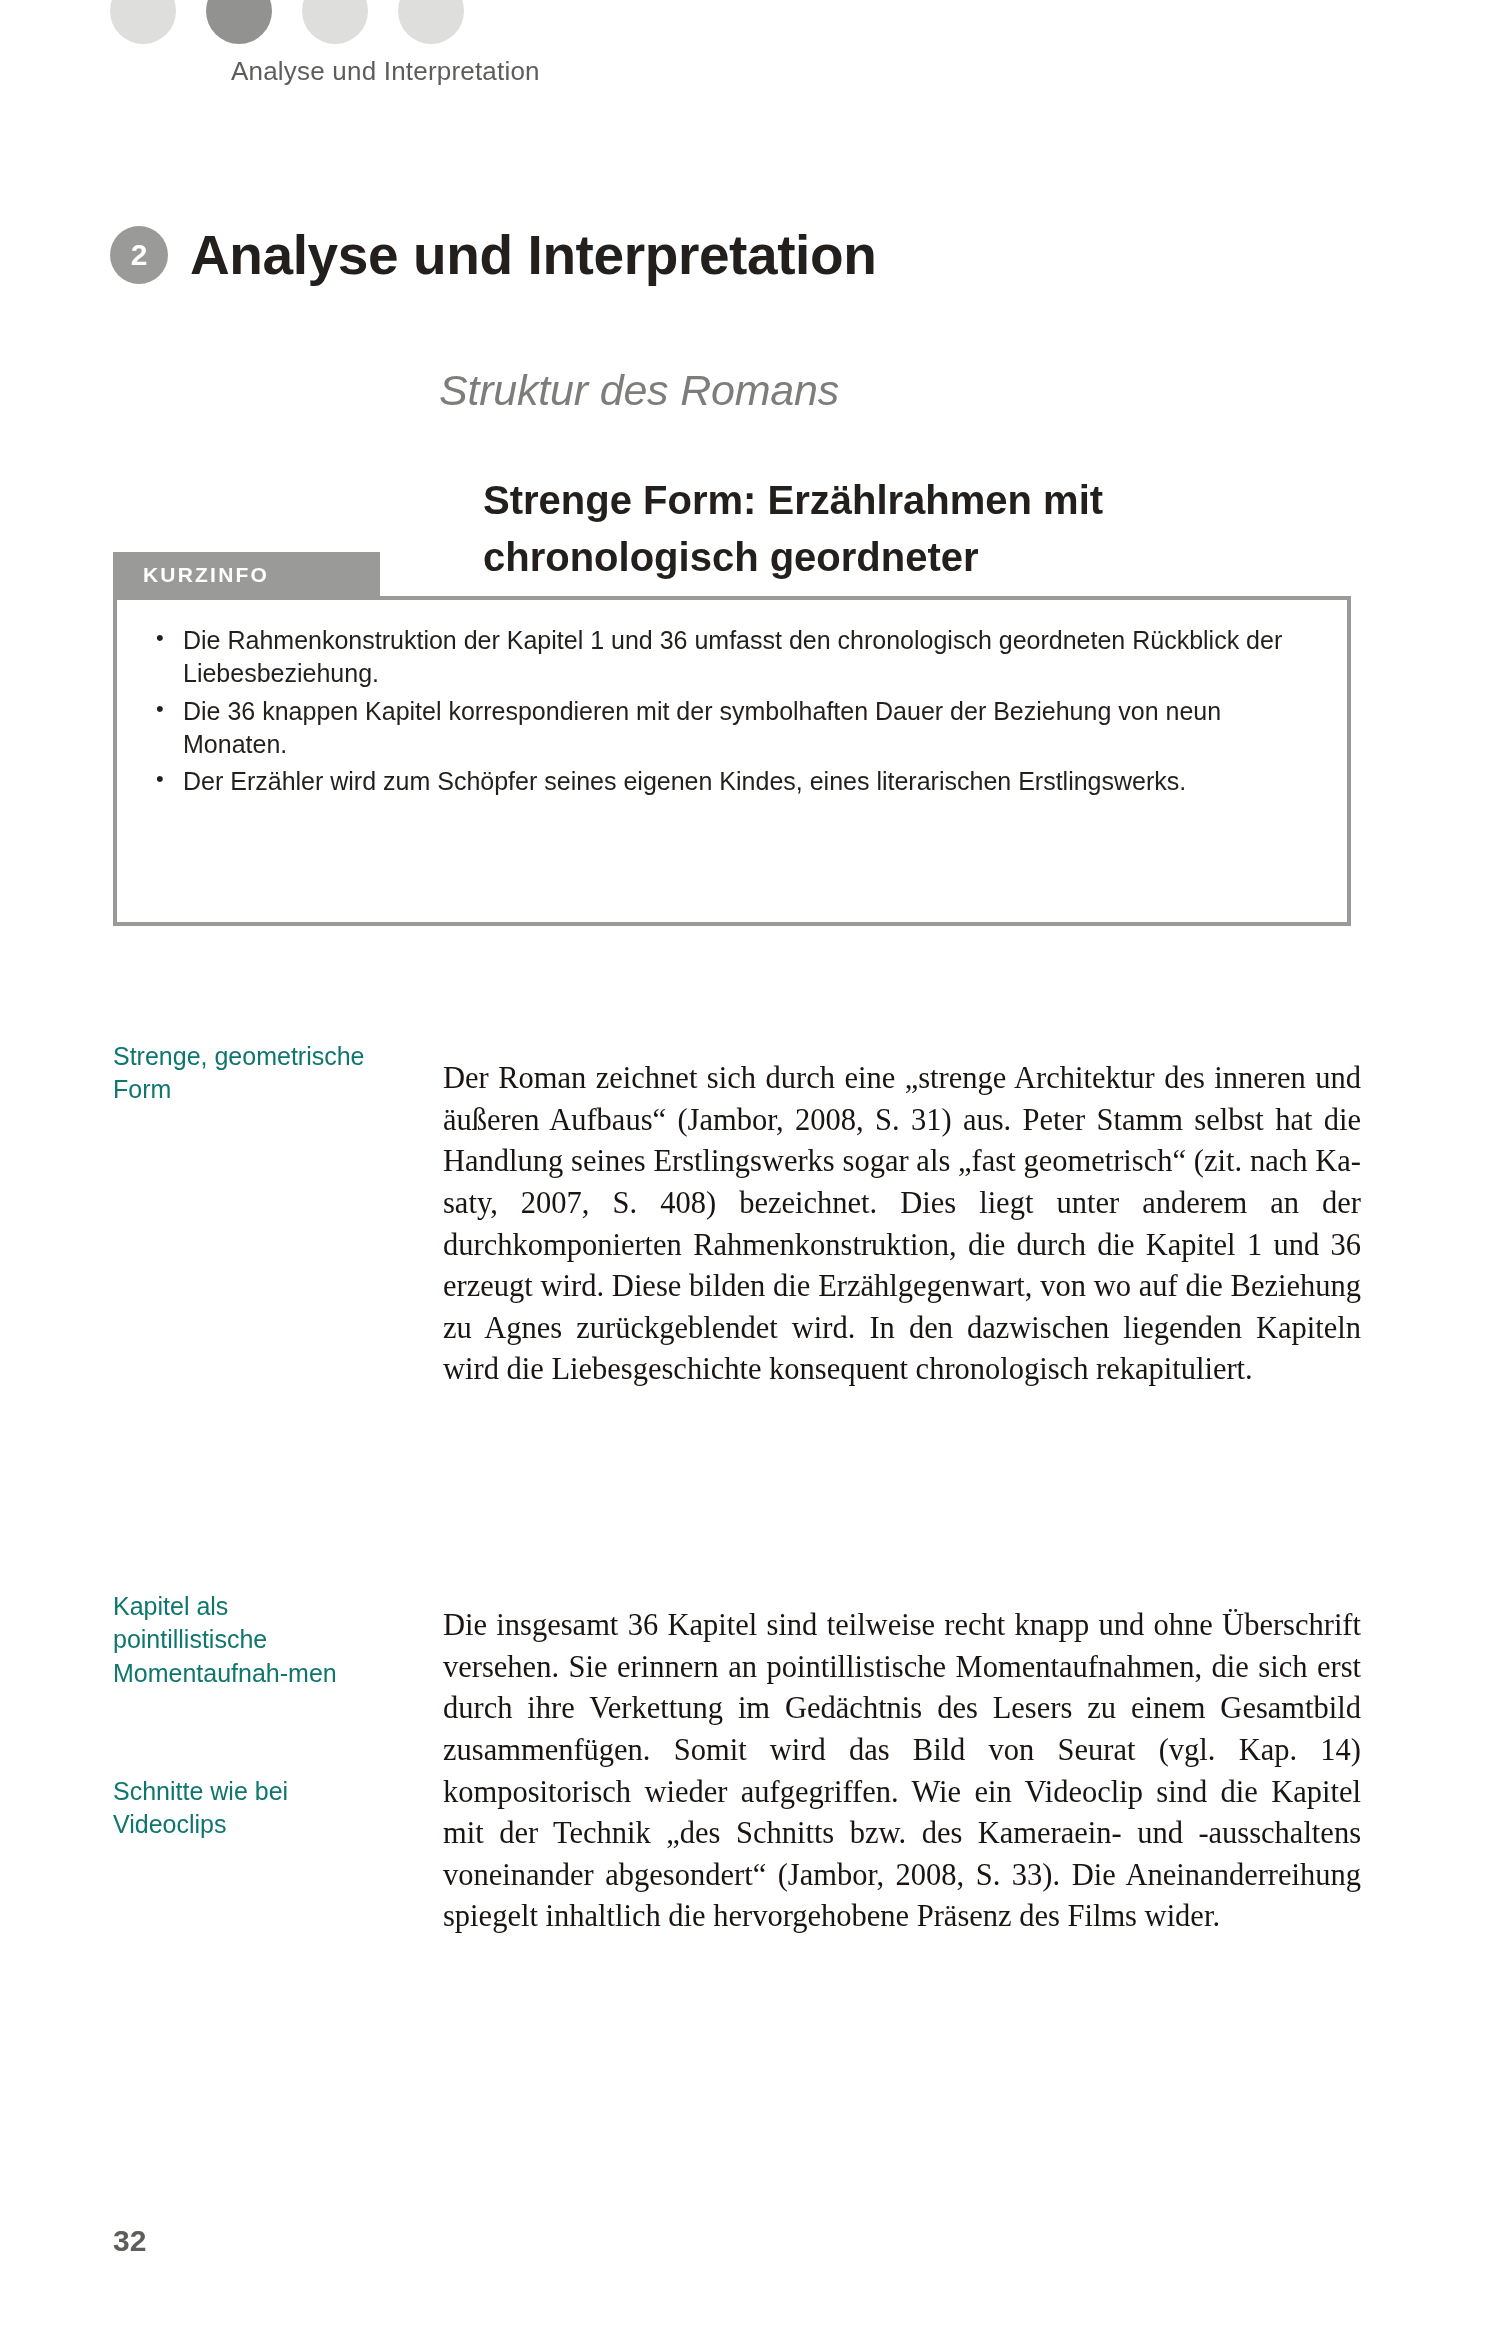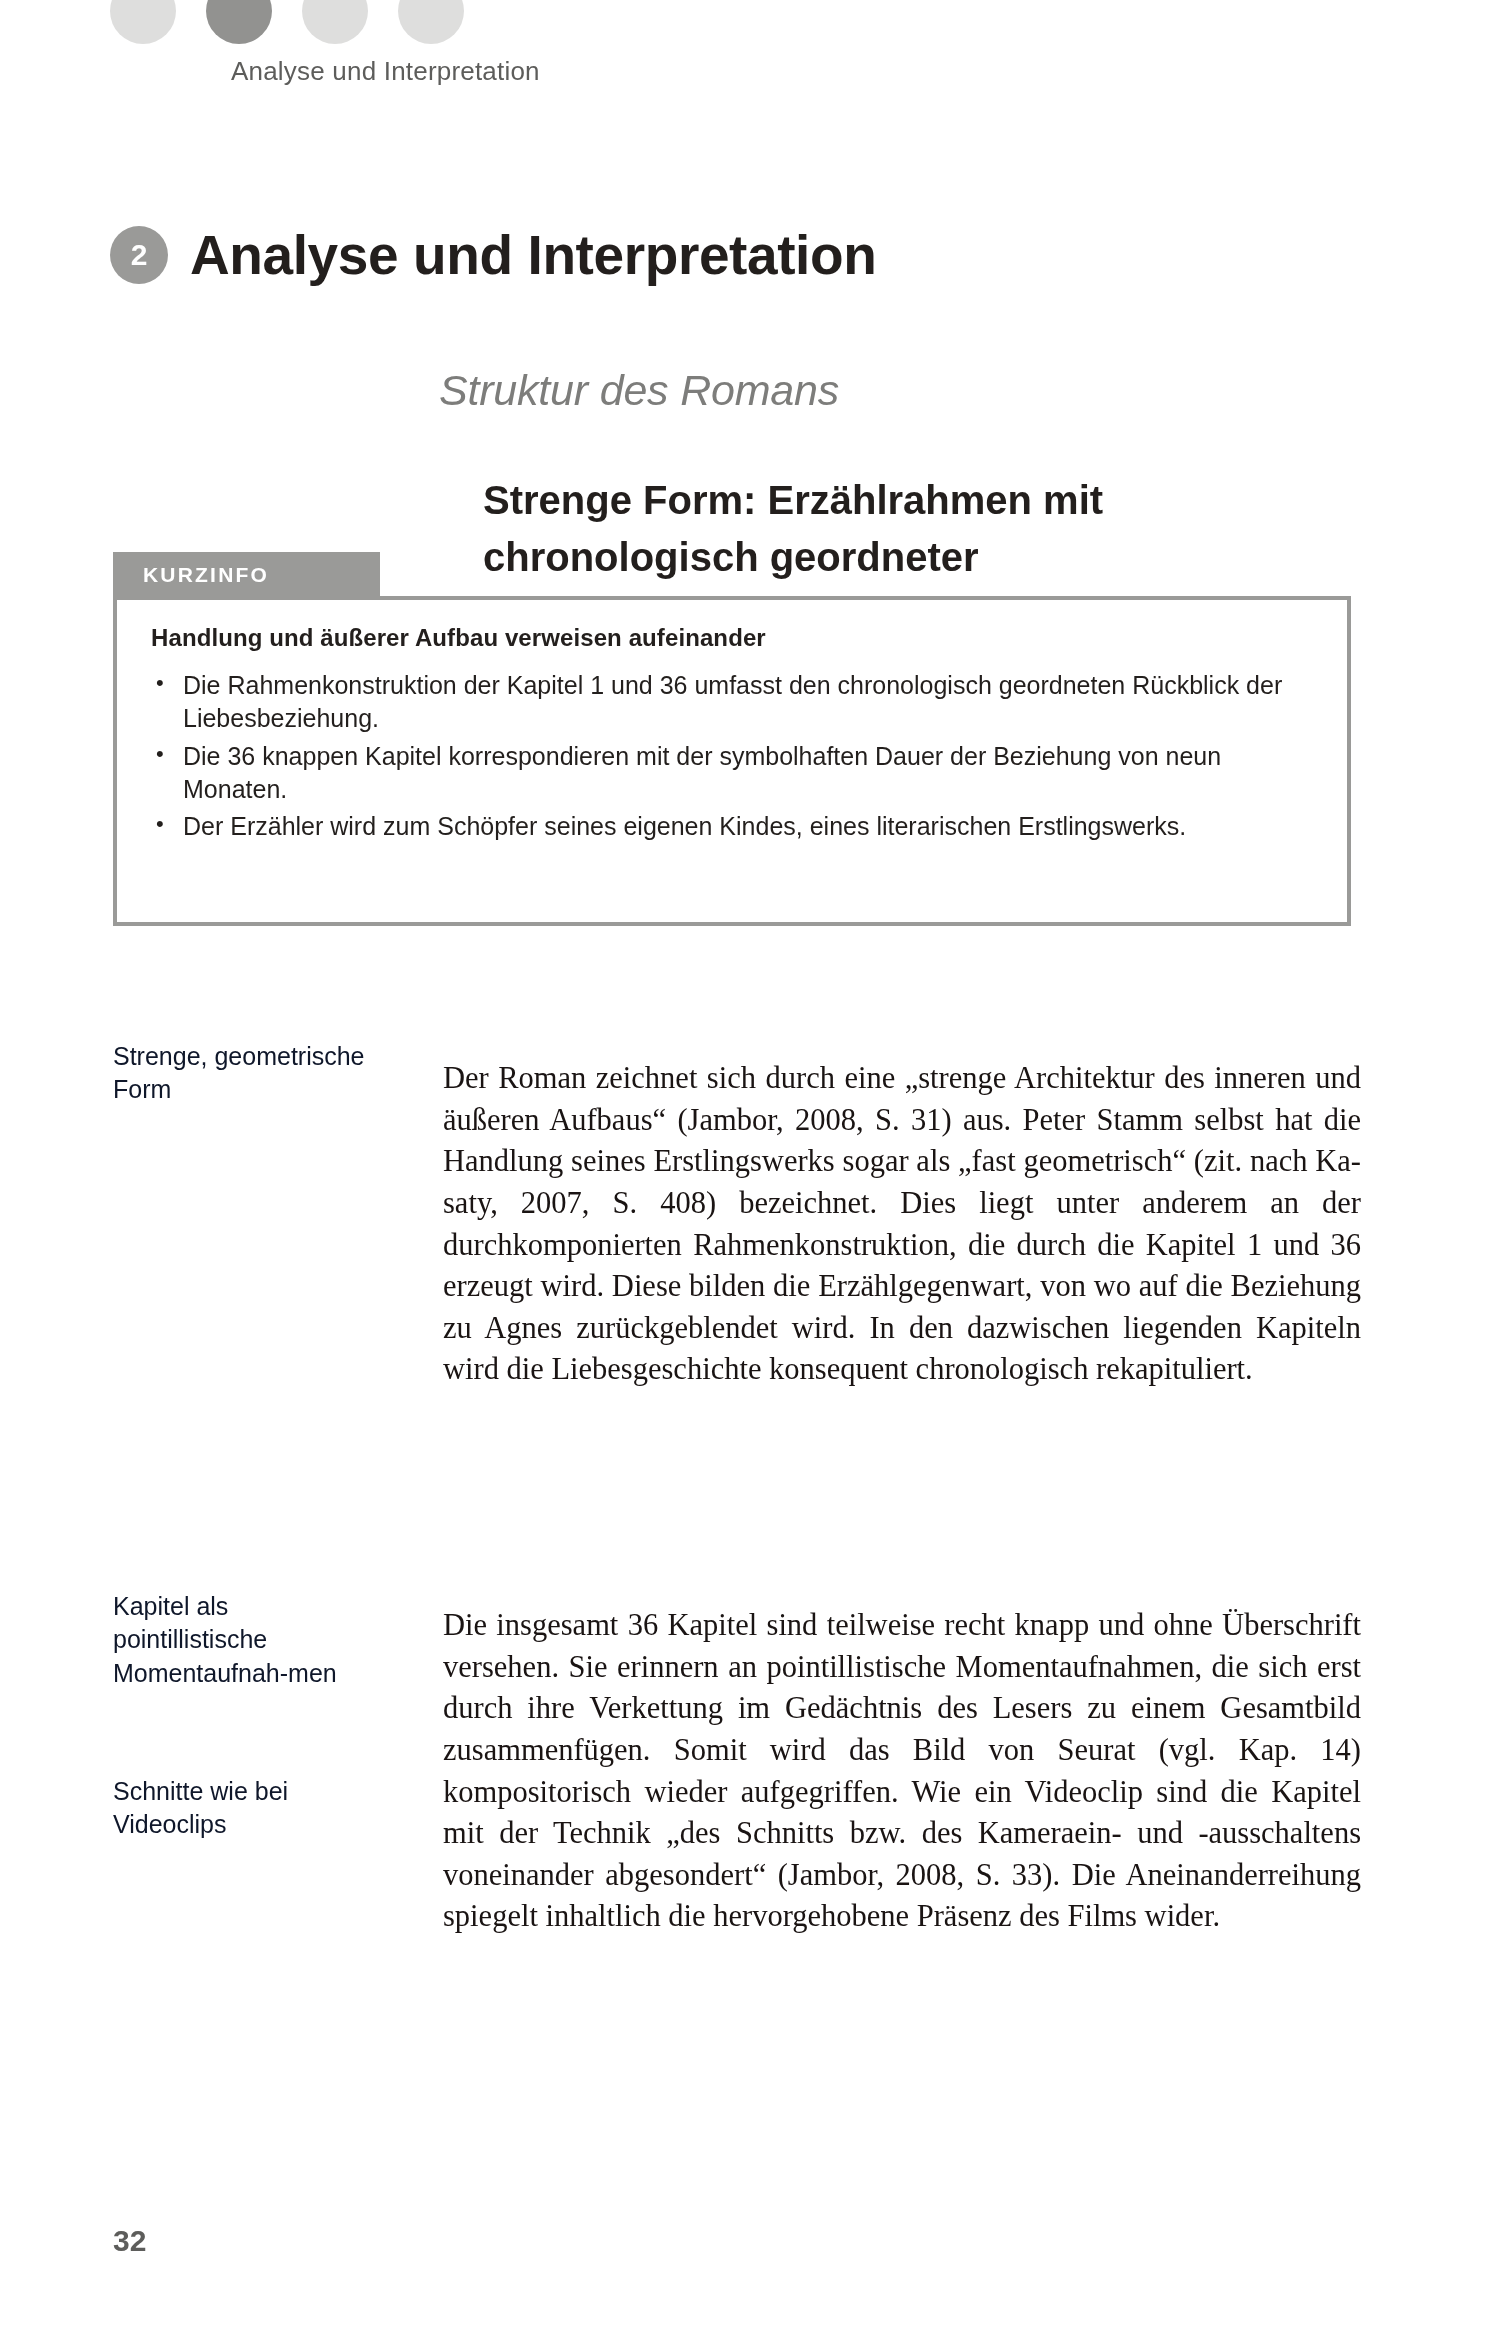--- a/index.html
+++ b/index.html
@@ -167,21 +167,21 @@
   .content-block {
     position: relative;
     width: 1499px;
   }
   .margin-note {
     position: absolute;
     left: 113px;
     width: 258px;
     font-size: 25px;
     line-height: 1.33;
-    color: #0f172a;
+    color: #0f766e;
     font-weight: 400;
   }
   .body-paragraph {
     position: absolute;
     left: 443px;
     width: 918px;
     font-family: "Liberation Serif", serif;
     font-size: 30.5px;
     line-height: 1.365;
     color: #1a1413;
@@ -225,21 +225,20 @@
   <span id="chapter-number-badge">2</span>
   <h1 id="chapter-title">Analyse und Interpretation</h1>
 </div>
 
 <h2 id="section-title">Struktur des Romans</h2>
 <h3 id="subsection-title">Strenge Form: Erzählrahmen mit chronologisch geordneter Rückblende</h3>
 
 <div id="kurzinfo-tab">KURZINFO</div>
 
 <div id="kurzinfo-box">
-  <div id="kurzinfo-headline">Handlung und äußerer Aufbau verweisen aufeinander</div>
   <ul class="kurzinfo-list">
     <li class="kurzinfo-item">
       <span class="bullet">•</span>
       <span>Die Rahmenkonstruktion der Kapitel 1 und 36 umfasst den chronologisch geordneten Rückblick der Liebesbeziehung.</span>
     </li>
     <li class="kurzinfo-item">
       <span class="bullet">•</span>
       <span>Die 36 knappen Kapitel korrespondieren mit der symbolhaften Dauer der Beziehung von neun Monaten.</span>
     </li>
     <li class="kurzinfo-item">

